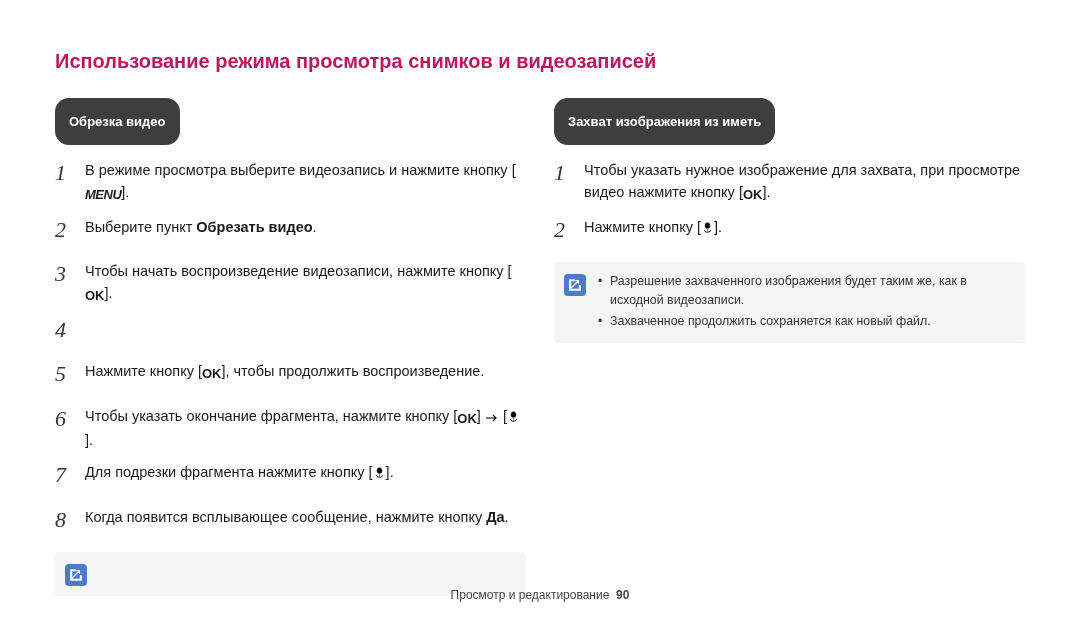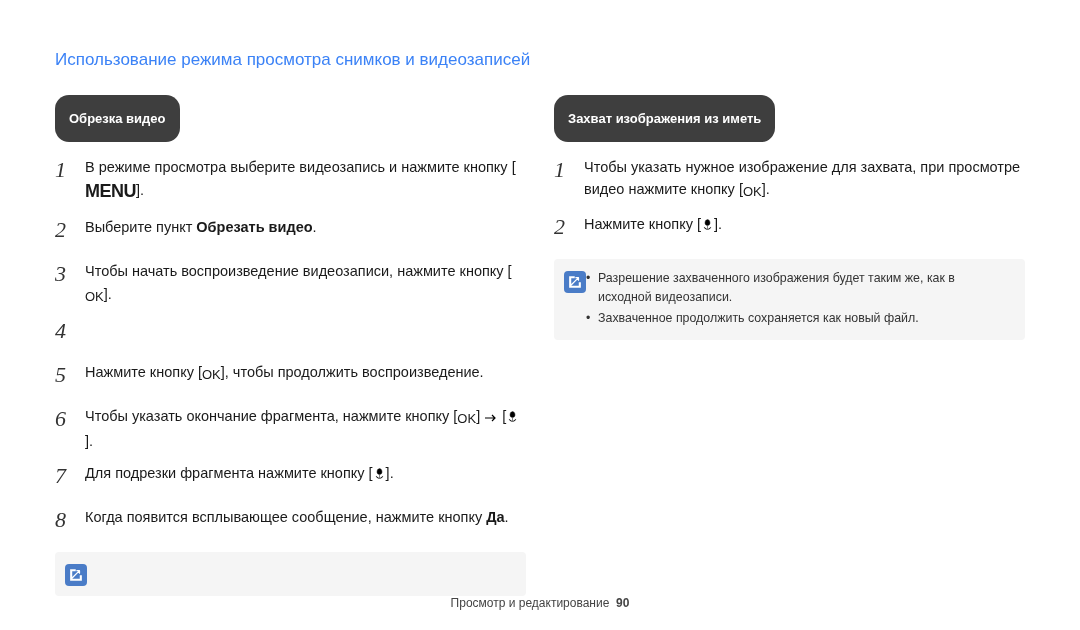--- a/index.html
+++ b/index.html
@@ -8,23 +8,24 @@
     height: 630px;
     background: #ffffff;
     font-family: "Segoe UI", Arial, sans-serif;
     position: relative;
     overflow: hidden;
   }
   .page {
     padding: 50px 55px 20px 55px;
   }
   .breadcrumb {
-    color: #3b82f6;
-    font-size: 17px;
+    color: #be185d;
+    font-size: 20px;
     margin-bottom: 25px;
+    font-weight: bold;
   }
   .columns {
     display: flex;
     gap: 28px;
   }
   .col {
     flex: 1;
     min-width: 0;
   }
   .pill {
@@ -64,35 +65,37 @@
     color: #1a1a1a;
   }
   .steptext b { font-weight: 700; }
   .iconbox {
     display: inline-block;
     vertical-align: -2px;
   }
   .menu-icon {
     font-family: Arial, sans-serif;
     font-weight: 900;
-    font-size: 18px;
+    font-size: 13px;
     letter-spacing: -0.5px;
+    font-style: italic;
   }
   .ok-icon {
     font-family: Arial, sans-serif;
-    font-weight: 400;
+    font-weight: 700;
     font-size: 13px;
     letter-spacing: 0;
   }
   .note {
     display: flex;
     background: #f5f5f5;
     border-radius: 4px;
     padding: 10px 14px 10px 10px;
     margin-top: 12px;
+    gap: 12px;
   }
   .note-badge {
     flex: 0 0 22px;
     height: 22px;
     background: #4a7cc7;
     border-radius: 4px;
     display: flex;
     align-items: center;
     justify-content: center;
     margin-top: 2px;
@@ -111,21 +114,21 @@
     margin-bottom: 2px;
   }
   .note-body li::before {
     content: "•";
     position: absolute;
     left: 0;
     top: 0;
   }
   .footer {
     position: absolute;
-    bottom: 20px;
+    bottom: 28px;
     left: 0;
     right: 0;
     text-align: center;
     font-size: 12px;
     color: #444;
   }
   .footer .pg { font-weight: 700; }
 </style>
 </head>
 <body>

